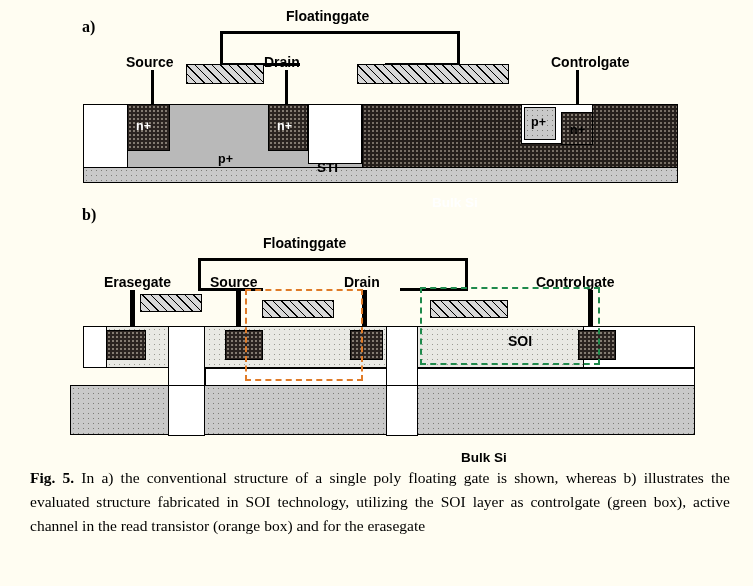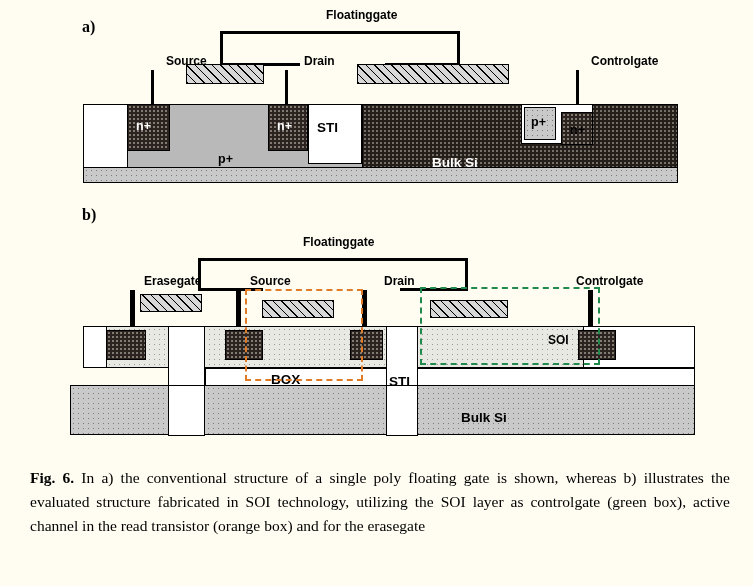--- a/index.html
+++ b/index.html
@@ -74,22 +74,22 @@
   .plain-grey{
     background-color:#c9c9c9;
     background-image:radial-gradient(#7b7b76 0.6px, transparent 0.7px);
     background-size:5px 5px;
     border:1px solid #000;
   }
   .dash-orange{border:2px dashed #e07b28;background:transparent;}
   .dash-green{border:2px dashed #1f8a4c;background:transparent;}
   .textwhite{color:#fff;}
   .t12{font-size:12.5px;}
-  .t13{font-size:13.5px;}
-  .t14{font-size:12px;margin-left:40px;}
+  .t13{font-size:13.5px;margin-top:40px;}
+  .t14{font-size:14px;}
 </style>
 </head>
 <body>
 
 <div class="fig">
 
   <div class="panel-letter" style="left:82px;top:18px;">a)</div>
 
   <div class="lbl t14" style="left:286px;top:8px;">Floatinggate</div>
   <div class="lbl t14" style="left:126px;top:54px;">Source</div>
@@ -177,17 +177,17 @@
 
   <div class="box plain-grey" style="left:70px;top:385px;width:625px;height:50px;"></div>
   <div class="box white" style="left:168px;top:385px;width:37px;height:51px;"></div>
   <div class="box white" style="left:386px;top:385px;width:32px;height:51px;"></div>
   <div class="lbl t13" style="left:461px;top:410px;">Bulk Si</div>
 
   <div class="box dash-orange" style="left:245px;top:289px;width:118px;height:92px;"></div>
   <div class="box dash-green" style="left:420px;top:287px;width:180px;height:78px;"></div>
 
   <div class="caption">
-    <b>Fig. 6.</b>
+    <b>Fig. 5.</b>
     <span>In a) the conventional structure of a single poly floating gate is shown, whereas b) illustrates the evaluated structure fabricated in SOI technology, utilizing the SOI layer as controlgate (green box), active channel in the read transistor (orange box) and for the erasegate</span>
   </div>
 
 </div>
 
 </body></html>

